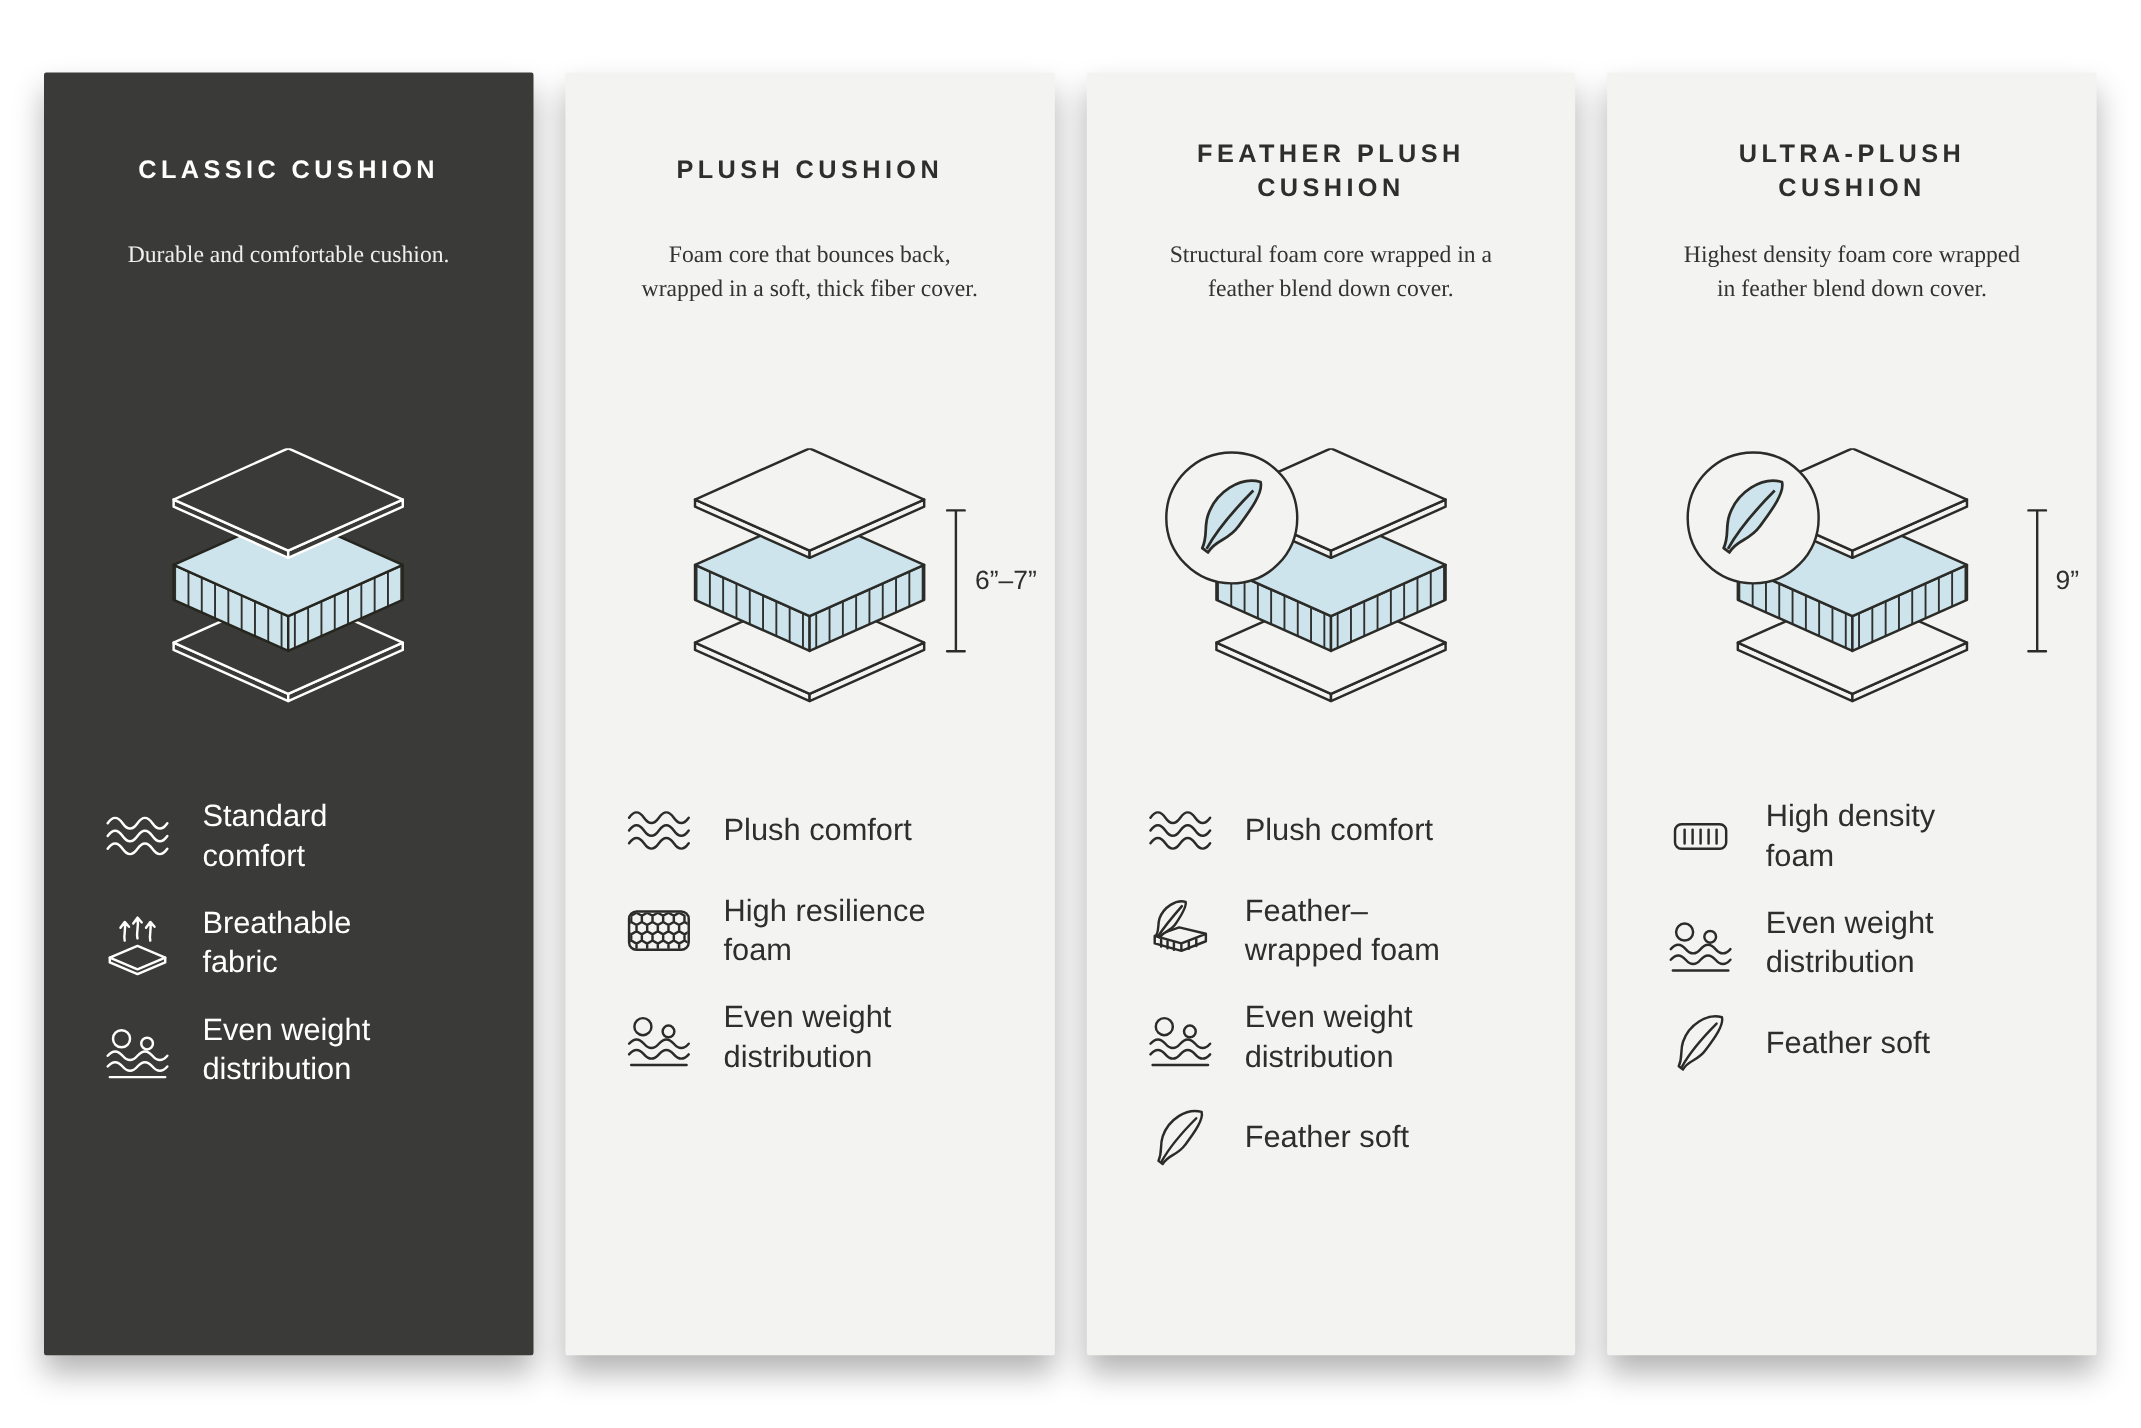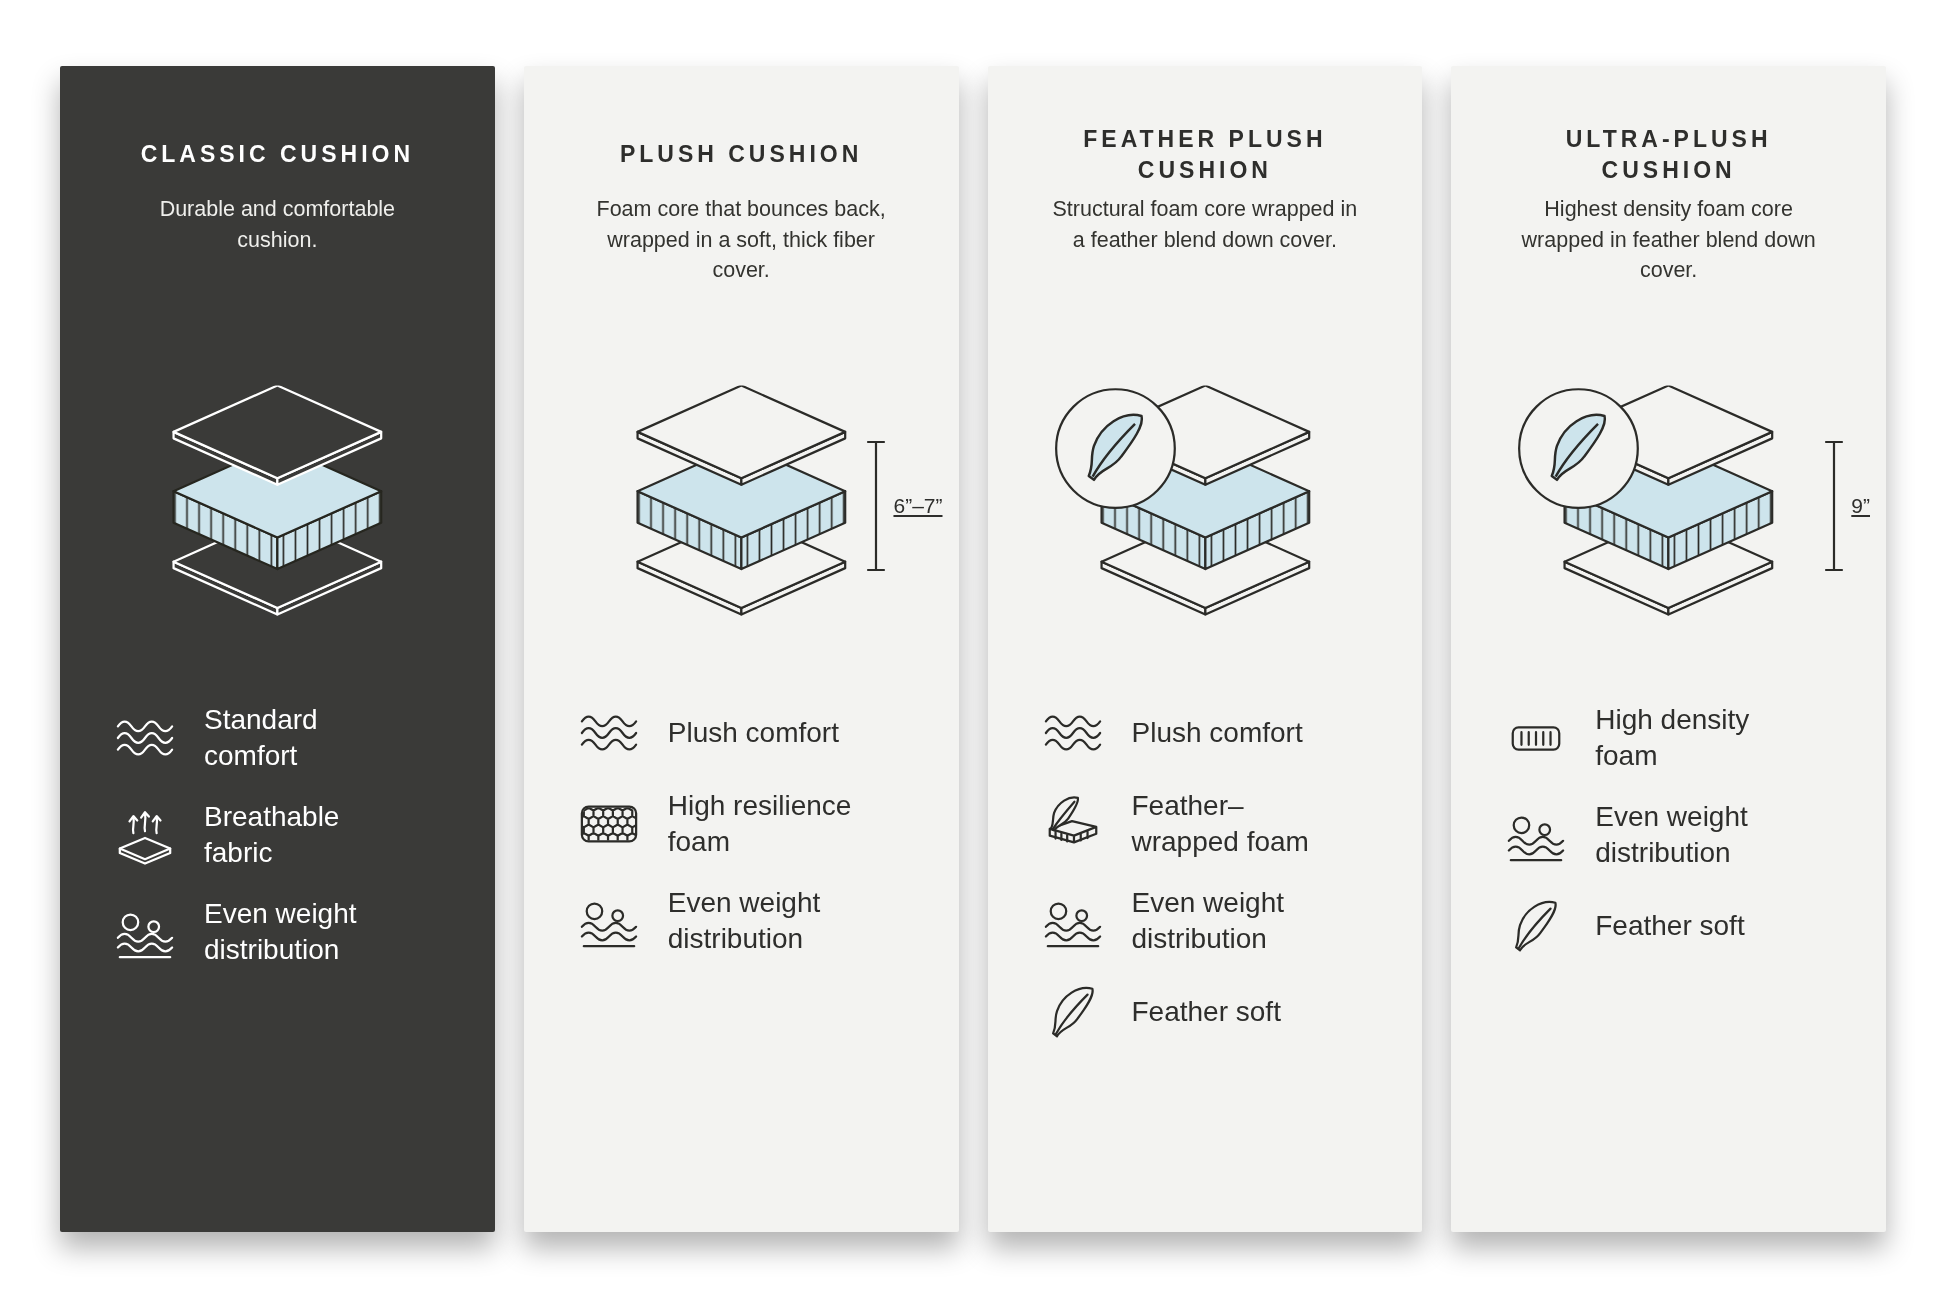--- a/index.html
+++ b/index.html
@@ -1,18 +1,18 @@
 <!DOCTYPE html>
 <html><head>
 <meta charset="utf-8">
 <style>
   * { margin:0; padding:0; box-sizing:border-box; }
   html,body { background:#ffffff; }
   body { font-family:"Liberation Sans", sans-serif; }
-  .stage { width:1946px; height:1298px; display:flex; gap:29px; padding:66px 60px; }
+  .stage { width:1946px; height:1298px; display:flex; gap:29px; padding:66px 40px; }
 
   .panel {
     flex:1; border-radius:2px; position:relative;
     padding:56px 32px 36px;
     box-shadow:0 16px 28px rgba(0,0,0,0.30);
   }
   .panel-dark {
     background:#3a3a38;
     --cover-fill:#3a3a38; --cover-line:#ffffff;
     --foam-fill:#cde4ec; --foam-line:#26261f;
@@ -25,35 +25,35 @@
     --line:#2b2b28; --text:#2e2e2c; --desc:#33332f;
   }
 
   .title {
     min-height:66px; display:flex; align-items:center; justify-content:center;
   }
   .title-text {
     max-width:310px; text-align:center; color:var(--text);
     font-size:23px; font-weight:700; letter-spacing:4px; line-height:1.35;
   }
-  .desc-wrap { min-height:122px; margin-top:6px; }
+  .desc-wrap { min-height:122px; margin-top:28px;font-family:Liberation Serif, serif; }
   .desc {
     max-width:308px; margin:0 auto; text-align:center;
     font-size:21.5px; line-height:1.42; color:var(--desc);
   }
 
   .diagram { height:380px; position:relative; display:flex; align-items:center; justify-content:center; }
   .diagram-svg { width:100%; max-width:372px; display:block; }
 
   .measure {
     position:absolute; right:-16px; top:50%; transform:translateY(-50%);
     display:flex; align-items:center; gap:6px;
   }
   .measure-svg { stroke:var(--line); fill:none; stroke-width:2.2; stroke-linecap:round; }
-  .measure-label { font-size:21px; color:var(--text); white-space:nowrap;text-decoration:underline; }
+  .measure-label { font-size:24px; color:var(--text); white-space:nowrap; }
 
   .features { margin-top:6px; display:flex; flex-direction:column; gap:24px; padding:0 4px 0 22px; }
   .feature { display:flex; align-items:center; gap:28px; }
   .icon-svg {
     width:62px; height:62px; flex:none;
     fill:none; stroke:var(--line); stroke-width:2.3;
     stroke-linecap:round; stroke-linejoin:round;
   }
   .feature-label { font-size:28px; line-height:1.3; color:var(--text); max-width:210px; }
 

